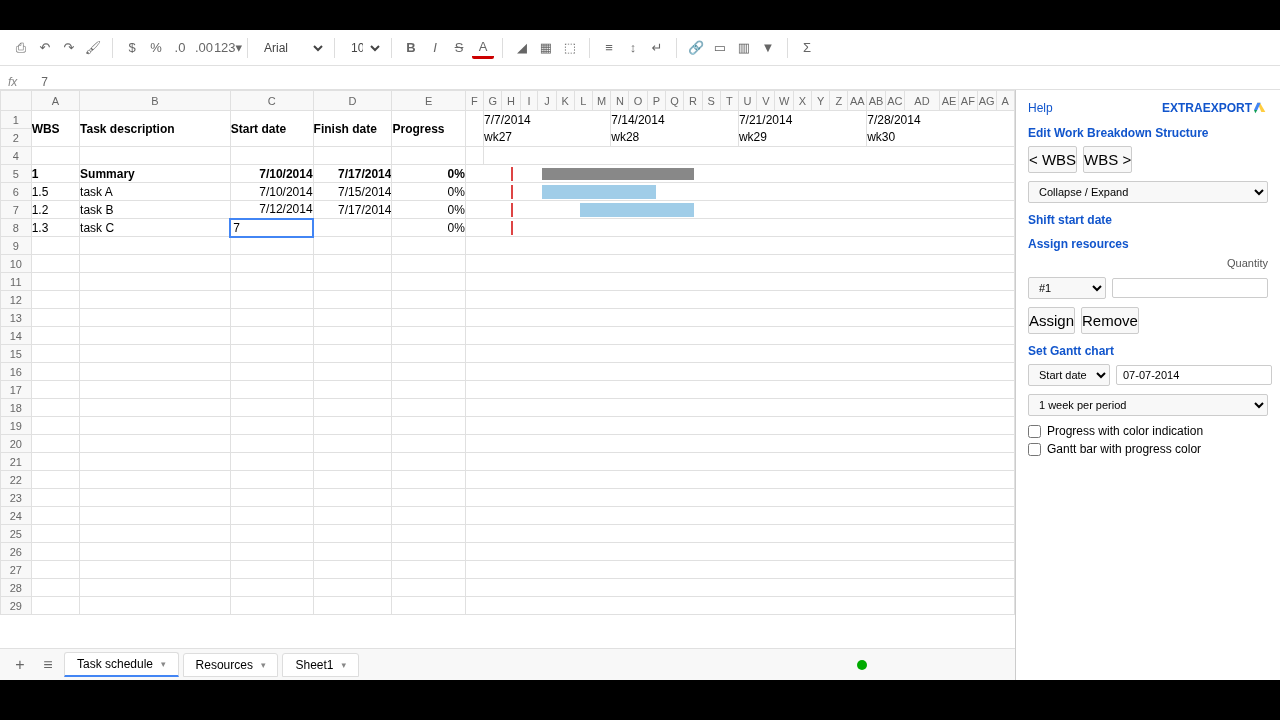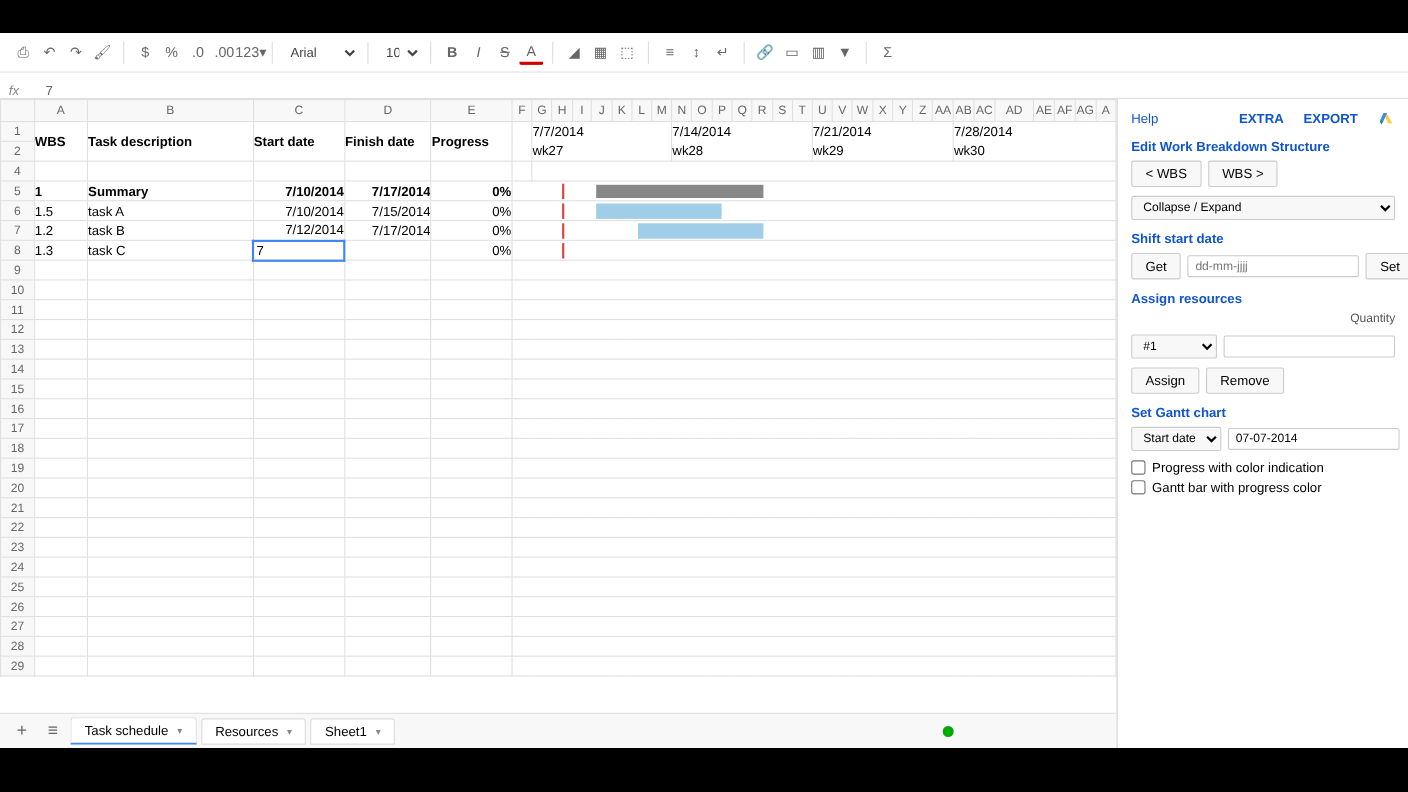--- a/index.html
+++ b/index.html
@@ -38,24 +38,24 @@
 .add-tab { width: 24px; height: 24px; display: flex; align-items: center; justify-content: center; cursor: pointer; font-size: 16px; color: #666; }
 
 .sidebar { width: 265px; background: #fff; border-left: 1px solid #ccc; display: flex; flex-direction: column; }
 .sb-header { background: #444; color: #fff; padding: 8px 12px; display: flex; justify-content: space-between; align-items: center; font-size: 13px; }
 .sb-close { cursor: pointer; font-size: 14px; }
 .sb-body { flex: 1; padding: 10px 12px; overflow-y: auto; font-size: 12px; }
 .sb-top { display: flex; justify-content: space-between; align-items: center; margin-bottom: 10px; }
 .sb-link { color: #1155cc; cursor: pointer; font-size: 12px; }
 .sb-section { color: #1155cc; font-weight: bold; font-size: 12px; margin: 10px 0 6px; }
 .sb-row { display: flex; gap: 6px; margin-bottom: 8px; align-items: center; }
-.sb-btn { padding: 4px 12px; font-size: 12px; border: 1px solid #ccc; background: #f8f8f8; border-radius: 2px; cursor: pointer; }
+.sb-btn { padding: 4px 0; font-size: 15px; border: 1px solid #ccc; background: #f8f8f8; border-radius: 2px; cursor: pointer; }
 .sb-input { padding: 3px 6px; font-size: 11px; border: 1px solid #ccc; border-radius: 2px; flex: 1; }
 .sb-select { padding: 3px 6px; font-size: 11px; border: 1px solid #ccc; border-radius: 2px; background: #f8f8f8; cursor: pointer; flex: 1; }
-.sb-chk { display: flex; gap: 6px; font-size: 12px; margin-bottom: 4px; }
+.sb-chk { display: flex; align-items: center; gap: 6px; font-size: 12px; margin-bottom: 4px; }
 .sb-chk input { cursor: pointer; }
 .sb-foot { padding: 6px 12px; font-size: 10px; color: #888; text-align: right; }
 .sb-foot a { color: #1155cc; }
 .qty-label { font-size: 11px; color: #555; }
 .drive-icon { width: 16px; height: 16px; }
 .status-dot { width: 10px; height: 10px; background: #0a0; border-radius: 50%; margin-left: auto; margin-right: 140px; }
 </style>
 </head>
 <body>
 
@@ -435,60 +435,58 @@
             <span class="tab-dd">▾</span>
           </div>
         <div class="status-dot"></div>
       </div>
     </div>
 
     <div class="sidebar">
       <div class="sb-body">
         <div class="sb-top">
           <span class="sb-link">Help</span>
-          <div style="display:flex;gap:18px;align-items:center">
+          <div style="display:flex;gap:0;align-items:center">
             <span class="sb-link" style="font-weight:bold">EXTRA</span>
             <span class="sb-link" style="font-weight:bold">EXPORT</span>
             <svg class="drive-icon" viewBox="0 0 24 24">
                 <path fill="#0f9d58" d="M5 20l3-5H3z"></path>
                 <path fill="#ffcd40" d="M12 4l8 14h-6L8 4z"></path>
                 <path fill="#4285f4" d="M8 4L3 15h5l5-11z"></path>
               </svg>
           </div>
         </div>
         <div class="sb-section">Edit Work Breakdown Structure</div>
         <div class="sb-row">
           <button class="sb-btn">&lt; WBS</button>
           <button class="sb-btn">WBS &gt;</button>
         </div>
         <div class="sb-row">
           <select class="sb-select"><option>Collapse / Expand</option></select>
         </div>
         <div class="sb-section">Shift start date</div>
-        <div class="sb-row">
-          <button class="sb-btn">Get</button>
-          <input class="sb-input" placeholder="dd-mm-jjjj" style="">
-          <button class="sb-btn">Set</button>
-        </div>
         <div class="sb-section">Assign resources</div>
         <div class="sb-row" style="justify-content:flex-end">
             <span class="qty-label">Quantity</span>
           </div>
         <div class="sb-row">
           <select class="sb-select"><option>#1</option></select>
           <input class="sb-input" style="flex: 0 0 50px;">
         </div>
         <div class="sb-row">
           <button class="sb-btn">Assign</button>
           <button class="sb-btn">Remove</button>
         </div>
         <div class="sb-section">Set Gantt chart</div>
         <div class="sb-row">
           <select class="sb-select" style="flex:0 0 auto"><option>Start date</option></select>
           <input class="sb-input" value="07-07-2014" style="">
+        </div>
+        <div class="sb-row">
+          <select class="sb-select"><option>1 week per period</option></select>
         </div>
         <label class="sb-chk">
             <input type="checkbox" style="">
             <span>Progress with color indication</span>
           </label>
         <label class="sb-chk">
             <input type="checkbox" style="">
             <span>Gantt bar with progress color</span>
           </label>
       </div>

